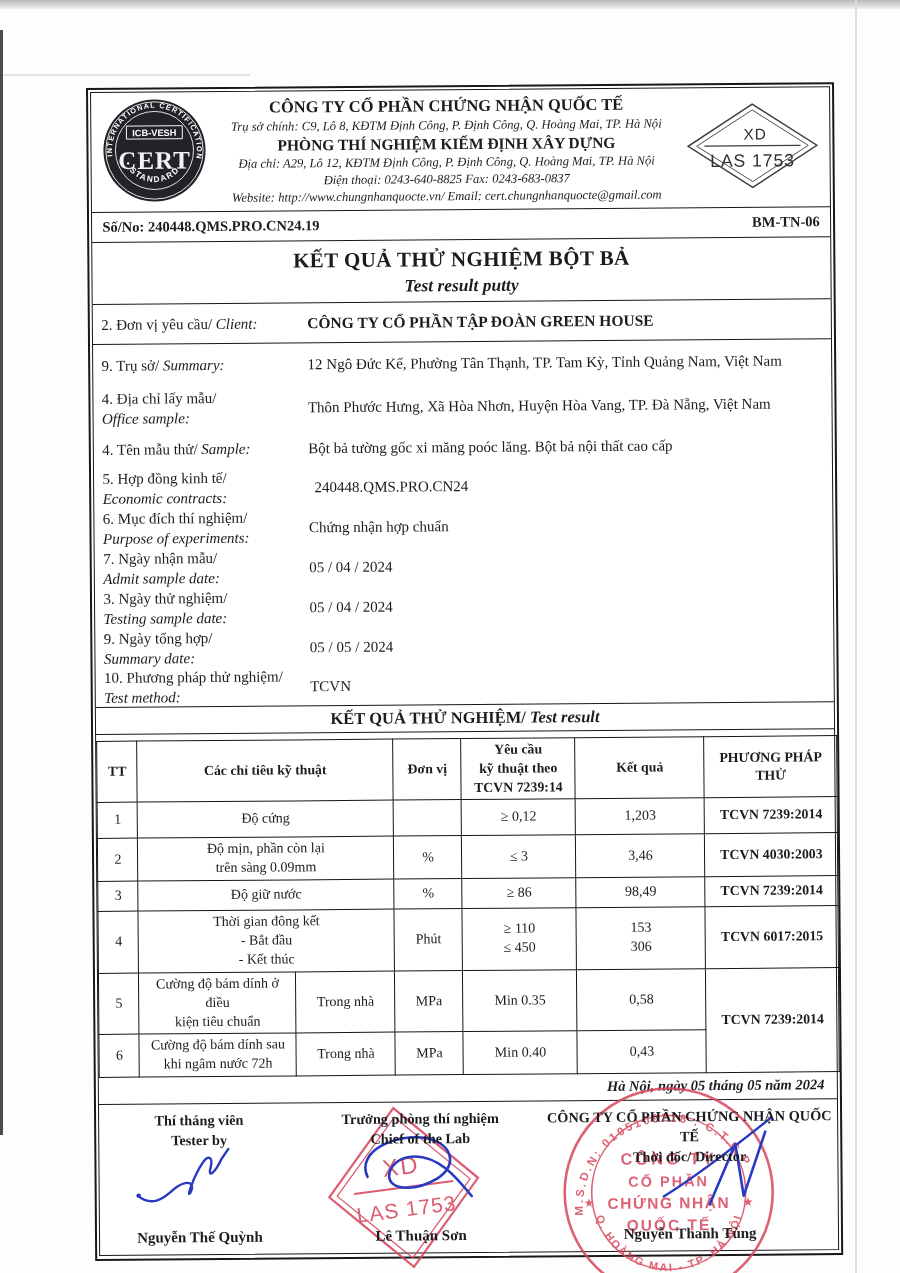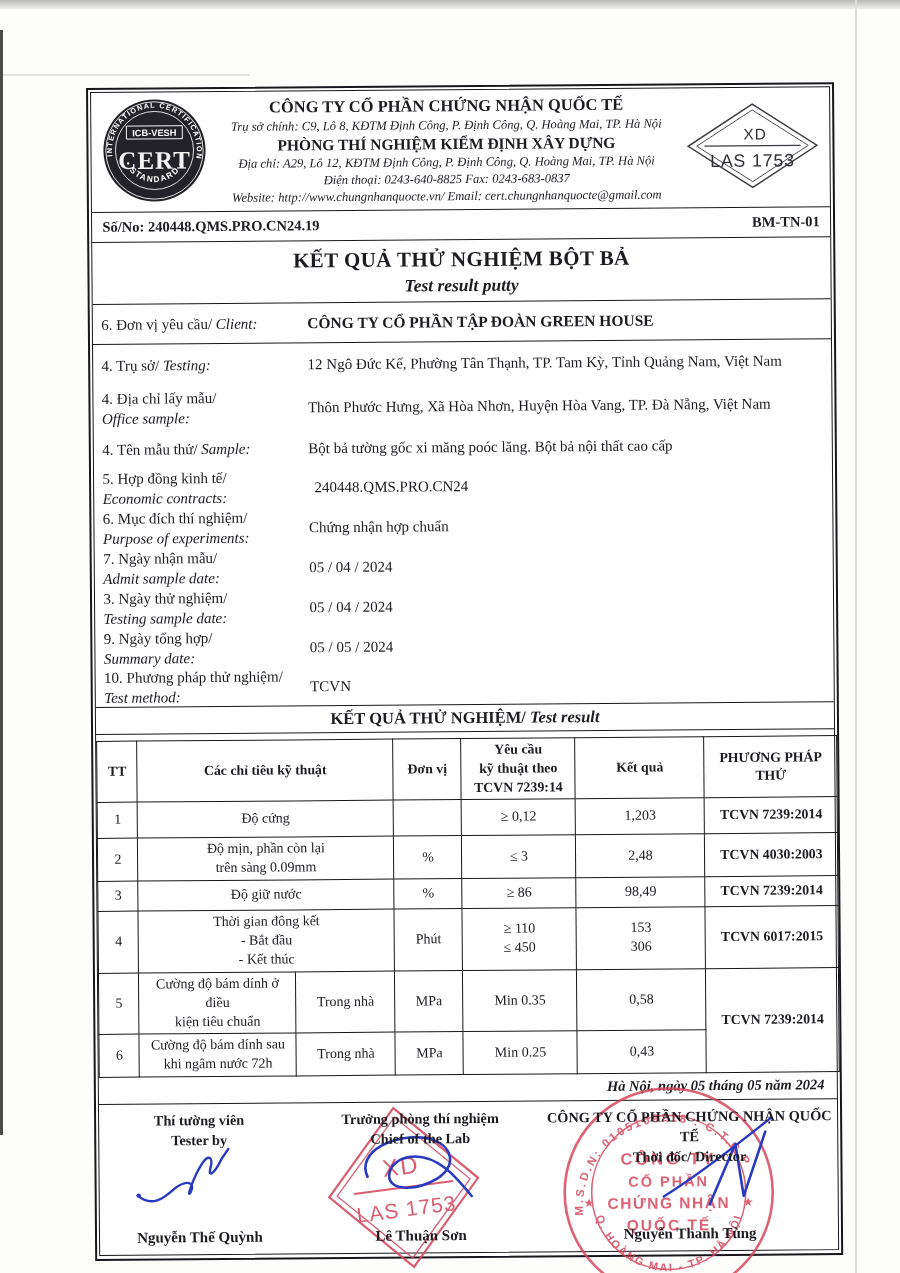--- a/index.html
+++ b/index.html
@@ -124,34 +124,34 @@
         <polygon points="75,9.5 136.5,49 75,88.5 13.5,49" fill="none" stroke="#3c3c44" stroke-width="1"></polygon>
         <line x1="22" y1="49" x2="128" y2="49" stroke="#3c3c44" stroke-width="1.4"></line>
         <text x="78" y="42" text-anchor="middle" font-family="Liberation Sans, sans-serif" font-size="17" fill="#2f2f36" letter-spacing="1">XD</text>
         <text x="75" y="72" text-anchor="middle" font-family="Liberation Sans, sans-serif" font-size="19.5" fill="#2f2f36" letter-spacing="1">LAS 1753</text>
       </svg>
     </div>
   </div>
 
   <div class="docnum">
     <span>Số/No: 240448.QMS.PRO.CN24.19</span>
-    <span>BM-TN-01</span>
+    <span>BM-TN-06</span>
   </div>
 
   <div class="title-block">
     <div class="title-main">KẾT QUẢ THỬ NGHIỆM BỘT BẢ</div>
     <div class="title-sub">Test result putty</div>
   </div>
 
   <div class="info-row rule" style="height:40px">
-    <div class="i-label"><span>6. Đơn vị yêu cầu/</span> <span class="en">Client:</span></div>
+    <div class="i-label"><span>2. Đơn vị yêu cầu/</span> <span class="en">Client:</span></div>
     <div class="i-value bold">CÔNG TY CỔ PHẦN TẬP ĐOÀN GREEN HOUSE</div>
   </div>
   <div class="info-row" style="height:42px">
-    <div class="i-label"><span>4. Trụ sở/</span> <span class="en">Testing:</span></div>
+    <div class="i-label"><span>9. Trụ sở/</span> <span class="en">Summary:</span></div>
     <div class="i-value">12 Ngô Đức Kế, Phường Tân Thạnh, TP. Tam Kỳ, Tỉnh Quảng Nam, Việt Nam</div>
   </div>
   <div class="info-row" style="height:44px">
     <div class="i-label"><span>4. Địa chỉ lấy mẫu/</span><br><span class="en">Office sample:</span></div>
     <div class="i-value">Thôn Phước Hưng, Xã Hòa Nhơn, Huyện Hòa Vang, TP. Đà Nẵng, Việt Nam</div>
   </div>
   <div class="info-row" style="height:38px">
     <div class="i-label"><span>4. Tên mẫu thử/</span> <span class="en">Sample:</span></div>
     <div class="i-value">Bột bả tường gốc xi măng poóc lăng. Bột bả nội thất cao cấp</div>
   </div>
@@ -212,21 +212,21 @@
       <td>≥ 0,12</td>
       <td>1,203</td>
       <td class="method">TCVN 7239:2014</td>
     </tr>
     <tr style="height:42px">
       <td>2</td>
       <td colspan="2" class="crit">Độ mịn, phần còn lại
 trên sàng 0.09mm</td>
       <td>%</td>
       <td>≤ 3</td>
-      <td>2,48</td>
+      <td>3,46</td>
       <td class="method">TCVN 4030:2003</td>
     </tr>
     <tr style="height:30px">
       <td>3</td>
       <td colspan="2" class="crit">Độ giữ nước</td>
       <td>%</td>
       <td>≥ 86</td>
       <td>98,49</td>
       <td class="method">TCVN 7239:2014</td>
     </tr>
@@ -251,33 +251,33 @@
       <td>Min 0.35</td>
       <td>0,58</td>
       <td rowspan="2" class="method">TCVN 7239:2014</td>
     </tr>
     <tr style="height:34px">
       <td>6</td>
       <td class="crit">Cường độ bám dính sau
 khi ngâm nước 72h</td>
       <td>Trong nhà</td>
       <td>MPa</td>
-      <td>Min 0.25</td>
+      <td>Min 0.40</td>
       <td>0,43</td>
     </tr>
   </tbody>
       </table>
 
   <div class="date-row">Hà Nội, ngày 05 tháng 05 năm 2024</div>
 
   <div class="sig-section">
 
     <div class="sig-col c1">
       <div class="sig-role">
-        <span>Thí tường viên</span><br><span>Tester by</span>
+        <span>Thí tháng viên</span><br><span>Tester by</span>
       </div>
       <div class="sig-name">Nguyễn Thế Quỳnh</div>
     </div>
 
     <div class="sig-col c2">
       <div class="sig-role">
         <span>Trưởng phòng thí nghiệm</span><br><span>Chief of the Lab</span>
       </div>
       <div class="sig-name">Lê Thuận Sơn</div>
     </div>

